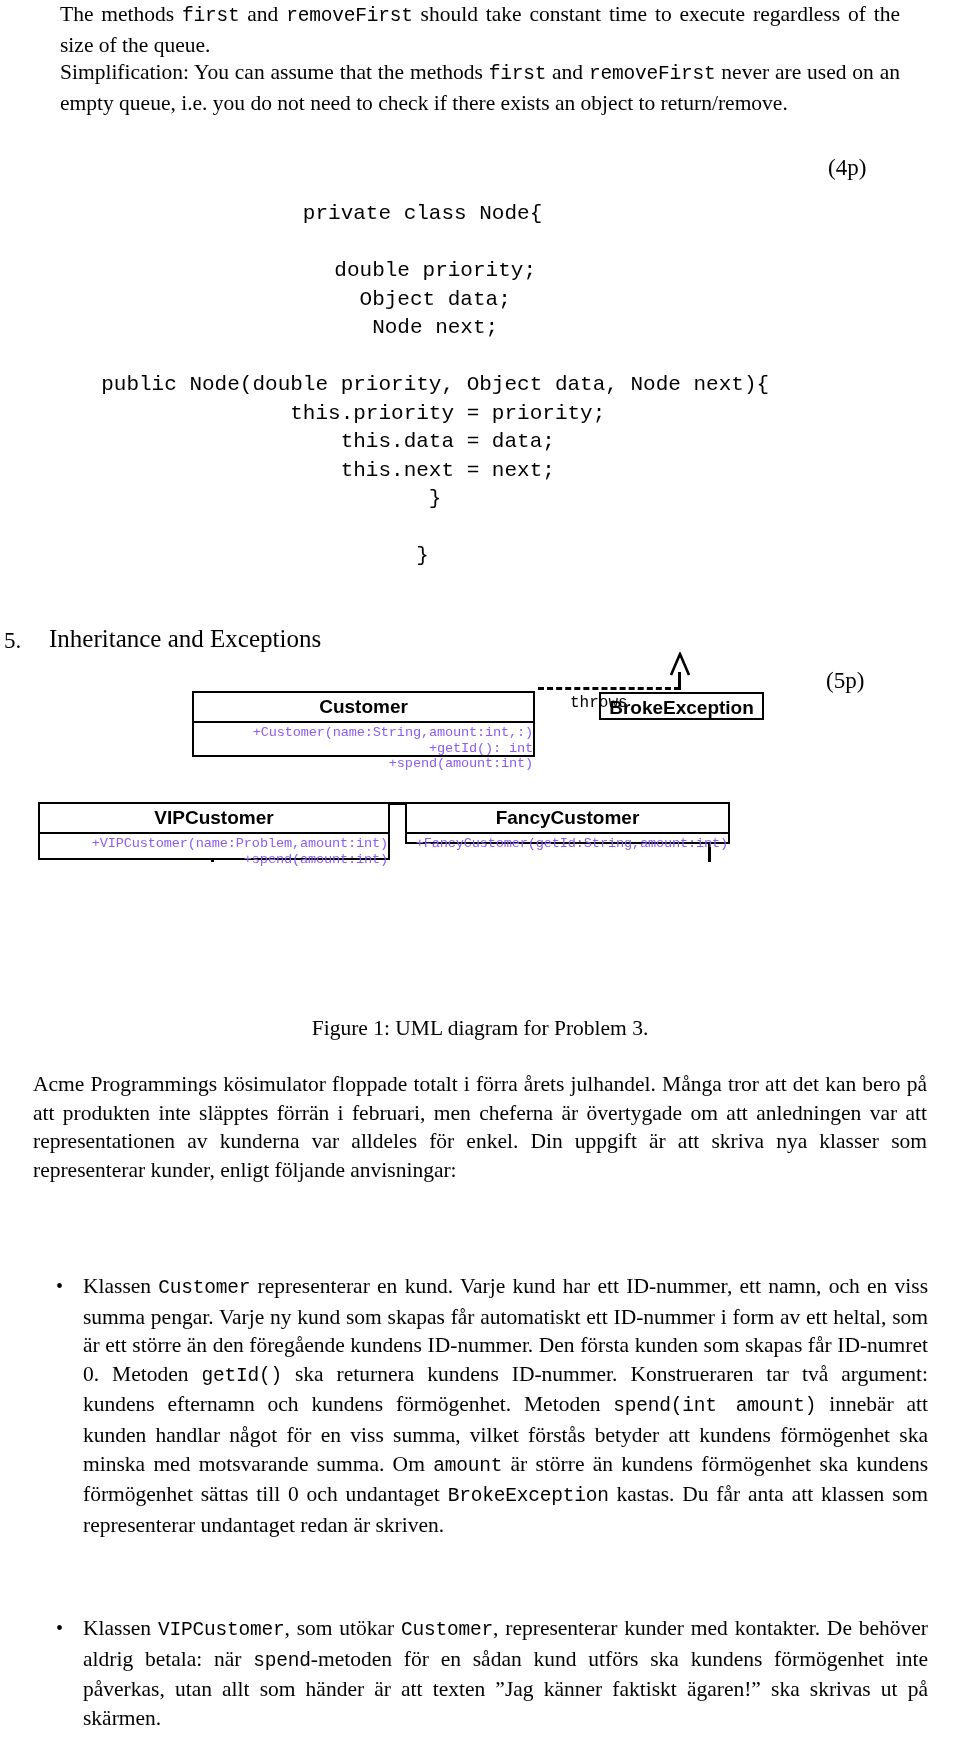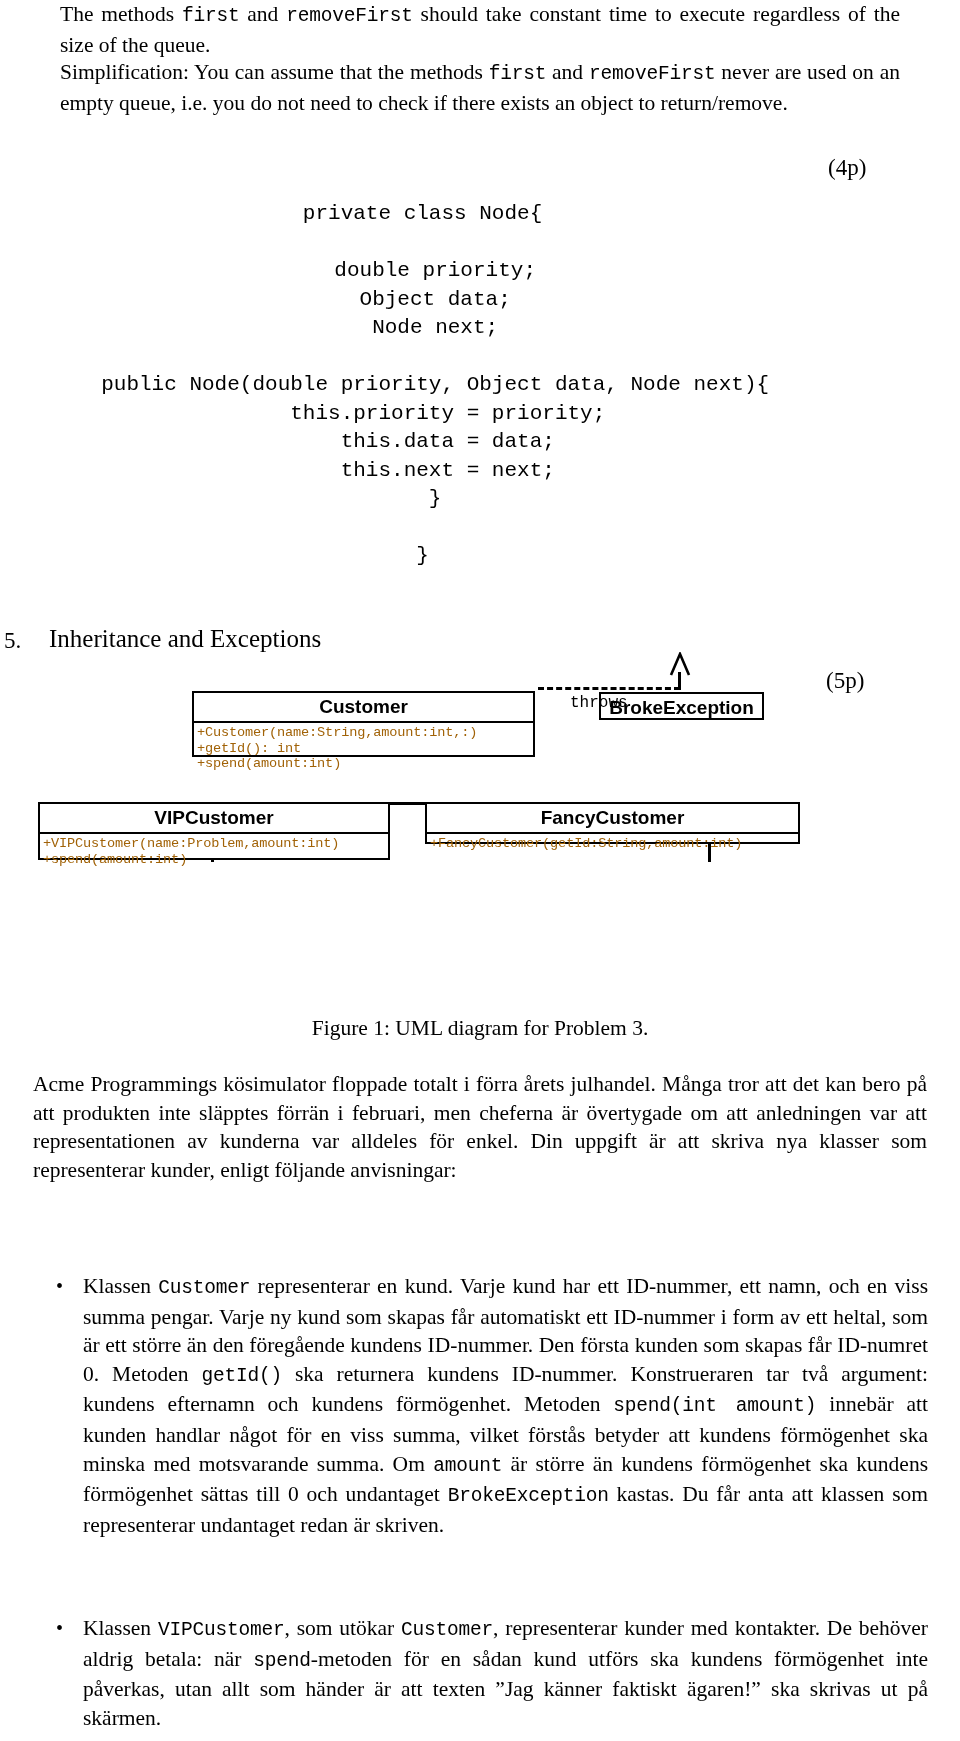--- a/index.html
+++ b/index.html
@@ -86,22 +86,23 @@
   }
   .umlsep {
     border-top: 2.5px solid #000;
   }
   .umlmembers {
     font-family: "Liberation Mono", "DejaVu Sans Mono", monospace;
     font-size: 13.6px;
     line-height: 15.5px;
     padding: 2px 0 2px 3px;
     white-space: pre;
-    color: #a16207;
+    color: #8b5cf6;
     letter-spacing: -0.15px;
+    text-align: right;
   }
   .umlline {
     position: absolute;
     background: #000;
   }
   .throws-label {
     position: absolute;
     font-family: "Liberation Mono", "DejaVu Sans Mono", monospace;
     font-size: 16px;
     color: #000;
@@ -187,21 +188,21 @@
     <div class="throws-label" style="left:568px; top:12px; top:14px; left:570px;"></div>
     <div class="throws-label" style="left:570px; top:14px;">throws</div>
 
     <div class="umlbox" style="left:38px; top:122px; width:352px; height:58px;">
       <div class="umlname">VIPCustomer</div>
       <div class="umlsep"></div>
       <div class="umlmembers">+VIPCustomer(name:Problem,amount:int)
 +spend(amount:int)</div>
     </div>
 
-    <div class="umlbox" style="left:425px; top:122px; width:375px; height:42px;">
+    <div class="umlbox" style="left:405px; top:122px; width:325px; height:42px;">
       <div class="umlname">FancyCustomer</div>
       <div class="umlsep"></div>
       <div class="umlmembers">+FancyCustomer(getId:String,amount:int)</div>
     </div>
   </div>
 
   <div class="figcap" style="left:0px; top:1016px;">Figure 1: UML diagram for Problem 3.</div>
 
   <div class="para" style="left:33px; top:1070px; width:894px;">Acme Programmings kösimulator floppade totalt i förra årets julhandel. Många tror att det kan bero på att produkten inte släpptes förrän i februari, men cheferna är övertygade om att anledningen var att representationen av kunderna var alldeles för enkel. Din uppgift är att skriva nya klasser som representerar kunder, enligt följande anvisningar:</div>
 

